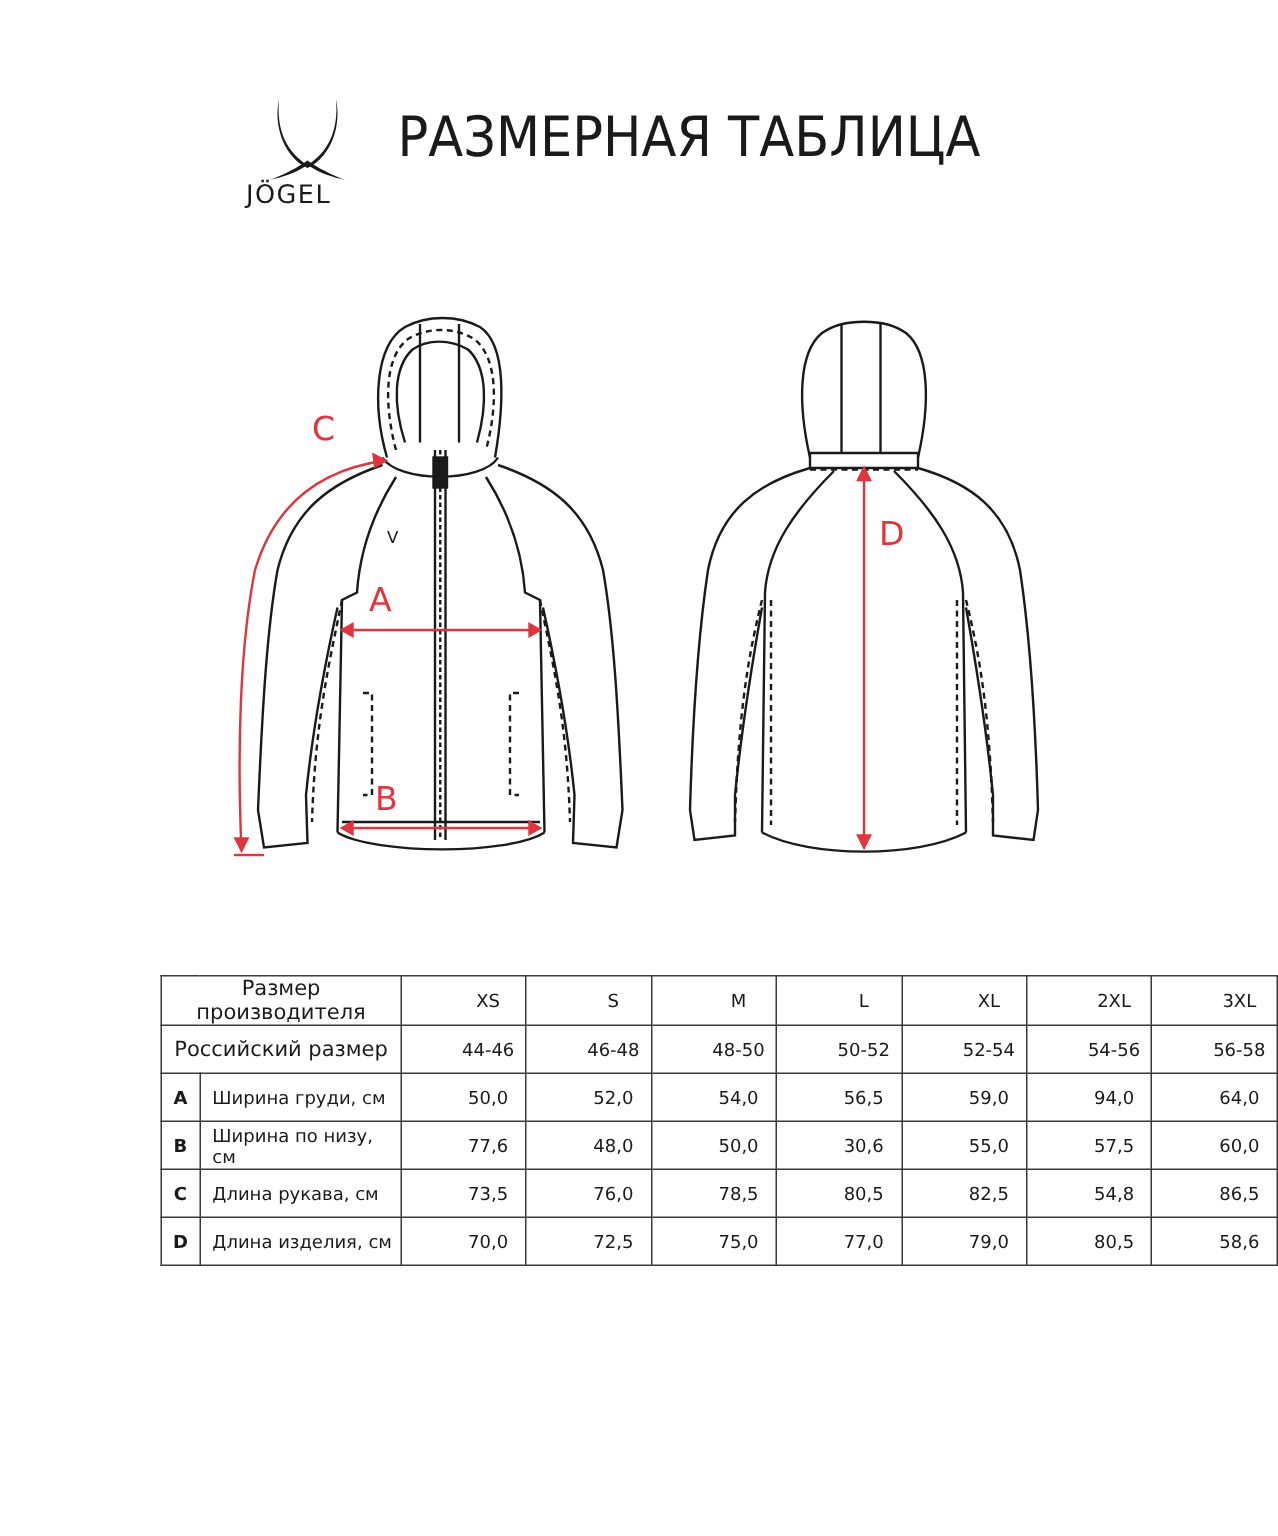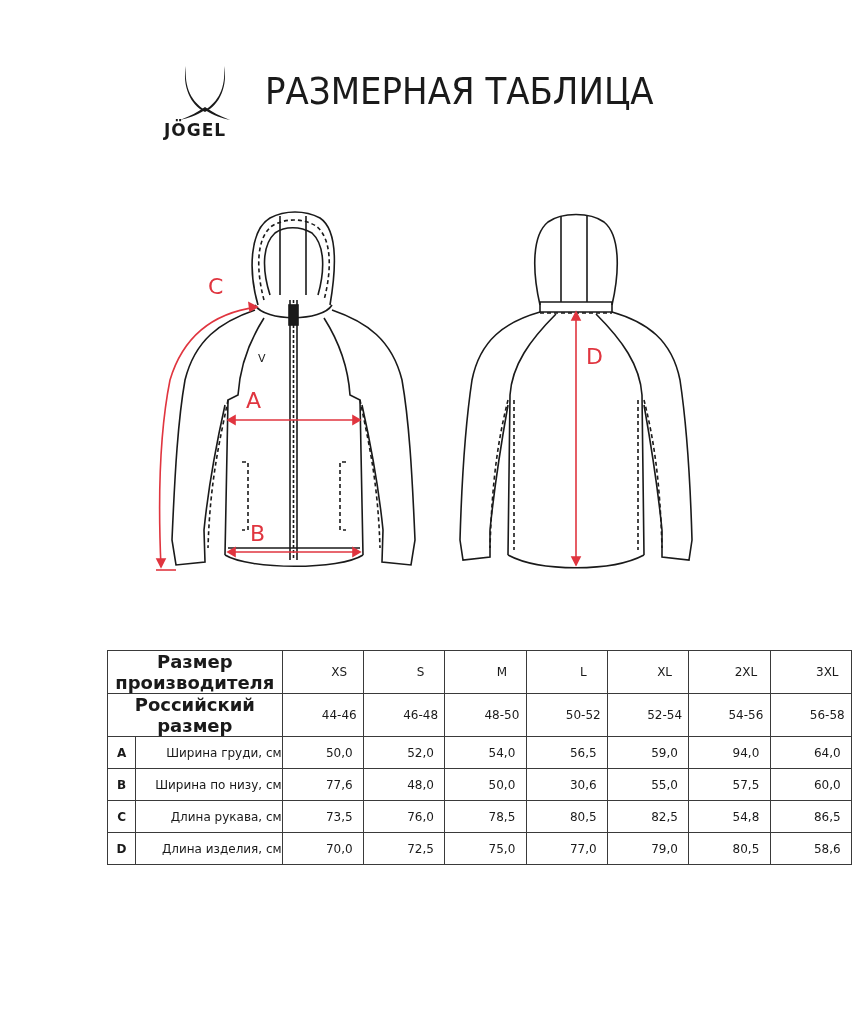--- a/index.html
+++ b/index.html
@@ -1,26 +1,26 @@
 <!DOCTYPE html>
 <html><head>
 <meta charset="utf-8">
 <style>
   html,body{margin:0;padding:0;background:#fff;}
   body{width:852px;height:1024px;position:relative;overflow:hidden;font-family:"DejaVu Sans",sans-serif;color:#1a1a1a;}
   .logo{position:absolute;left:160px;top:60px;width:90px;height:85px;}
-  .logo-word{position:absolute;left:164px;top:120px;font-family:"DejaVu Sans",sans-serif;font-size:17px;letter-spacing:1px;font-weight:bold;color:#1a1a1a;}
+  .logo-word{position:absolute;left:164px;top:120px;font-family:"DejaVu Sans",sans-serif;font-size:17px;letter-spacing:1px;font-weight:normal;color:#1a1a1a;}
   .title{position:absolute;left:265px;top:70px;font-family:"DejaVu Sans",sans-serif;font-size:37px;font-weight:normal;letter-spacing:0px;color:#1a1a1a;white-space:nowrap;transform:scaleX(0.92);transform-origin:left top;}
   .drawings{position:absolute;left:0;top:0;width:852px;height:620px;}
   .label{position:absolute;font-family:"DejaVu Sans",sans-serif;font-size:22px;color:#e0353f;}
   table.sizes{position:absolute;left:107px;top:650px;border-collapse:collapse;font-family:"DejaVu Sans",sans-serif;font-size:12px;color:#1a1a1a;}
   table.sizes td{border:1.5px solid #3a3a3a;text-align:center;padding:0;height:31px;}
-  table.sizes td.hdr{font-weight:bold;font-size:18px;}
+  table.sizes td.hdr{font-weight:normal;font-size:14px;}
   table.sizes td.letter{width:29px;font-weight:bold;}
-  table.sizes td.desc{text-align:right;padding-left:8px;width:146px;}
+  table.sizes td.desc{text-align:left;padding-left:8px;width:146px;}
   table.sizes td.val{width:62px;padding-left:33px;}
 </style>
 </head>
 <body>
 
 <svg class="logo" viewBox="0 0 90 85">
   <path d="M26 6 C22 25, 30 45, 45 52 C60 45, 68 25, 64 6 C66 28, 58 42, 45 50 C32 42, 24 28, 26 6 Z" fill="#1a1a1a"></path>
   <path d="M45 50 C36 56, 28 58, 20 60 C30 56, 38 52, 45 47 C52 52, 60 56, 70 60 C62 58, 54 56, 45 50 Z" fill="#1a1a1a"></path>
 </svg>
 <div class="logo-word">JÖGEL</div>

